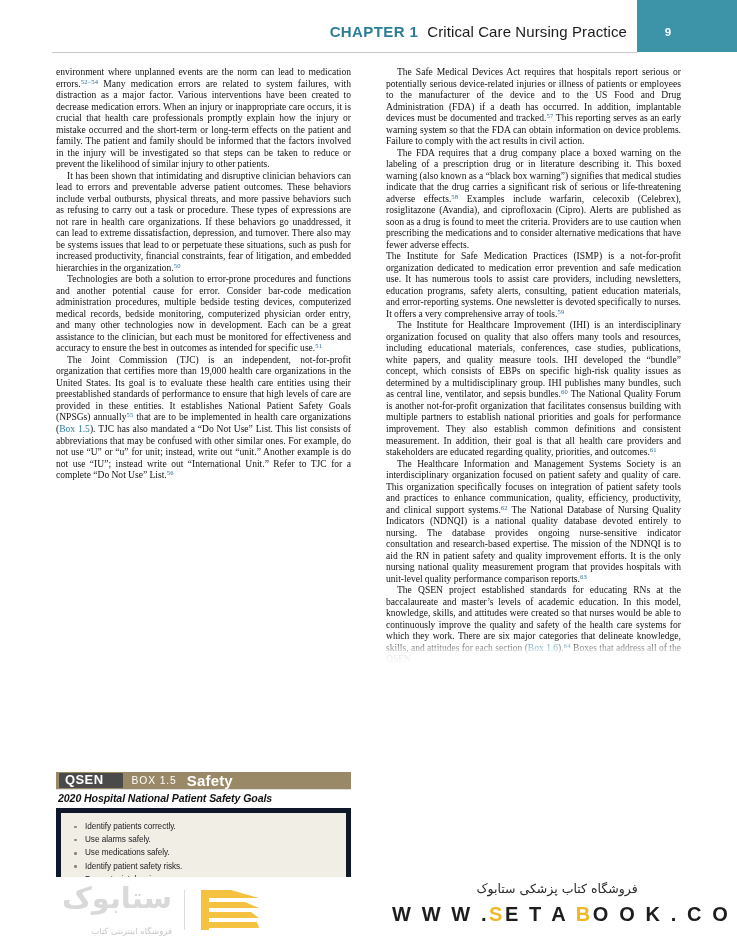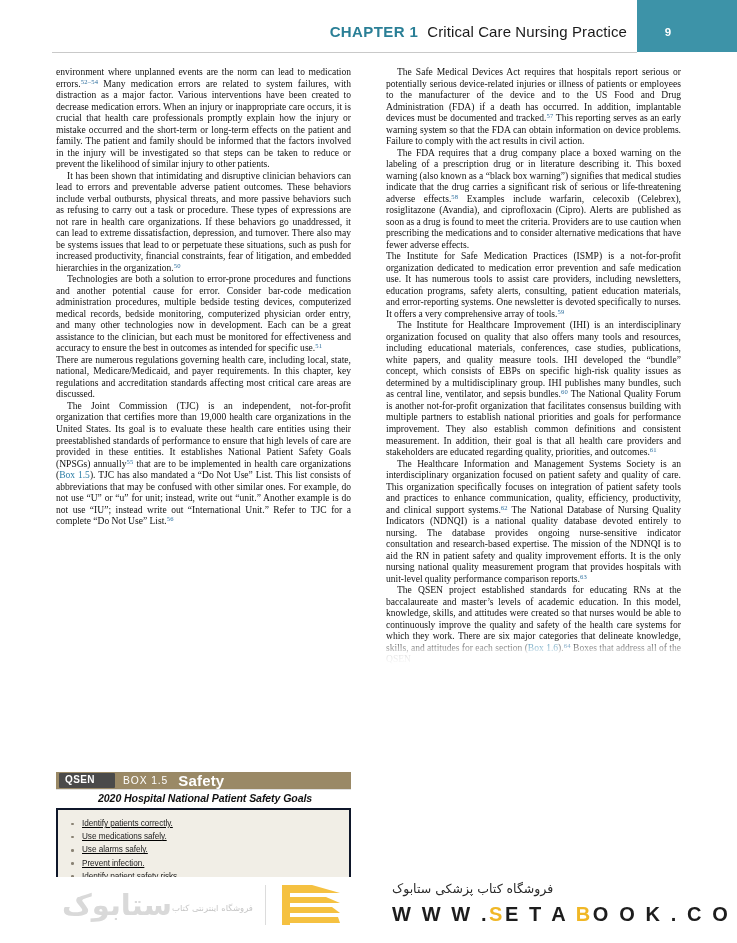--- a/index.html
+++ b/index.html
@@ -131,21 +131,21 @@
     display: flex;
     align-items: center;
     padding-left: 3px;
     box-shadow: 0 1px 0 rgba(0,0,0,0.12);
   }
   .qsen-badge {
     background: #4a4a4a;
     color: #ffffff;
     font-family: "Liberation Sans", sans-serif;
     font-weight: bold;
-    font-size: 10px;
+    font-size: 13px;
     letter-spacing: 0.4px;
     padding: 1px 20px 2px 6px;
     line-height: 12px;
     border-radius: 1px;
   }
   .qsen-boxno {
     color: #ffffff;
     font-family: "Liberation Sans", sans-serif;
     font-size: 10.3px;
     letter-spacing: 0.9px;
@@ -160,28 +160,26 @@
     margin-left: 10px;
   }
   .qsen-title {
     font-family: "Liberation Sans", sans-serif;
     font-weight: bold;
     font-style: italic;
     font-size: 10.6px;
     color: #111111;
     padding: 3px 0 4px 2px;
     letter-spacing: -0.1px;
-    margin-left: 40px;
   }
   .qsen-body {
-    border: 2px solid #0f172a;
+    border: 5px solid #0f172a;
     background: #f1eee6;
     padding: 7px 8px 8px 8px;
     min-height: 100px;
-    text-decoration: underline;
   }
   ul.qsen-list {
     margin: 0;
     padding: 0;
     list-style: none;
   }
   ul.qsen-list li {
     font-family: "Liberation Sans", sans-serif;
     font-size: 8.2px;
     color: #1c1c1c;
@@ -231,21 +229,22 @@
   }
   .wm-left {
     position: absolute;
     left: 62px;
     top: 6px;
     display: flex;
     align-items: center;
   }
   .wm-logotype {
     display: flex;
-    flex-direction: row;
+    flex-direction: column;
+    align-items: flex-end;
   }
   .wm-script {
     font-family: "DejaVu Sans", sans-serif;
     font-size: 29px;
     font-weight: bold;
     color: #d9d9d9;
     line-height: 30px;
     letter-spacing: -1px;
     direction: rtl;
   }
@@ -268,21 +267,21 @@
     height: 44px;
     position: relative;
   }
   .wm-chevrons svg { display: block; }
 
   .wm-right {
     position: absolute;
     left: 392px;
     top: 2px;
     width: 330px;
-    text-align: left;
+    text-align: center;
   }
   .wm-fa {
     font-family: "DejaVu Sans", sans-serif;
     font-size: 12.5px;
     color: #2b2b2b;
     direction: rtl;
     line-height: 20px;
   }
   .wm-url {
     font-family: "Liberation Sans", sans-serif;
@@ -310,37 +309,35 @@
 
 <div class="columns">
 
   <div class="col col-left">
     <div id="lc-paras">
         <p class="body noindent">environment where unplanned events are the norm can lead to medication errors.<sup class="ref">52–54</sup> Many medication errors are related to system failures, with distraction as a major factor. Various interventions have been created to decrease medication errors. When an injury or inappropriate care occurs, it is crucial that health care professionals promptly explain how the injury or mistake occurred and the short-term or long-term effects on the patient and family. The patient and family should be informed that the factors involved in the injury will be investigated so that steps can be taken to reduce or prevent the likelihood of similar injury to other patients.</p>
         <p class="body">It has been shown that intimidating and disruptive clinician behaviors can lead to errors and preventable adverse patient outcomes. These behaviors include verbal outbursts, physical threats, and more passive behaviors such as refusing to carry out a task or procedure. These types of expressions are not rare in health care organizations. If these behaviors go unaddressed, it can lead to extreme dissatisfaction, depression, and turnover. There also may be systems issues that lead to or perpetuate these situations, such as push for increased productivity, financial constraints, fear of litigation, and embedded hierarchies in the organization.<sup class="ref">50</sup></p>
         <p class="body">Technologies are both a solution to error-prone procedures and functions and another potential cause for error. Consider bar-code medication administration procedures, multiple bedside testing devices, computerized medical records, bedside monitoring, computerized physician order entry, and many other technologies now in development. Each can be a great assistance to the clinician, but each must be monitored for effectiveness and accuracy to ensure the best in outcomes as intended for specific use.<sup class="ref">51</sup></p>
       </div>
     <div id="lc-paras2">
-        <p class="body noindent">There are numerous regulations governing health care, including local, state, national, Medicare/Medicaid, and payer requirements. In this chapter, key regulations and accreditation standards affecting most critical care areas are discussed.</p>
         <p class="body">The Joint Commission (TJC) is an independent, not-for-profit organization that certifies more than 19,000 health care organizations in the United States. Its goal is to evaluate these health care entities using their preestablished standards of performance to ensure that high levels of care are provided in these entities. It establishes National Patient Safety Goals (NPSGs) annually<sup class="ref">55</sup> that are to be implemented in health care organizations (<span class="xref">Box 1.5</span>). TJC has also mandated a “Do Not Use” List. This list consists of abbreviations that may be confused with other similar ones. For example, do not use “U” or “u” for unit; instead, write out “unit.” Another example is do not use “IU”; instead write out “International Unit.” Refer to TJC for a complete “Do Not Use” List.<sup class="ref">56</sup></p>
       </div>
 
     <div class="qsen-box">
       <div class="qsen-bar">
         <span class="qsen-badge">QSEN</span>
         <span class="qsen-boxno">BOX 1.5</span>
         <span class="qsen-topic">Safety</span>
       </div>
       <div class="qsen-title">2020 Hospital National Patient Safety Goals</div>
       <div class="qsen-body">
         <ul class="qsen-list" id="qsen-list">
             <li>Identify patients correctly.</li>
+            <li>Use alarms safely.</li>
             <li>Use medications safely.</li>
-            <li>Use alarms safely.</li>
-            <li>Prevent infection.</li>
             <li>Identify patient safety risks.</li>
             <li>Prevent mistakes in surgery</li>
           </ul>
       </div>
       <div class="qsen-source">From The Joint Commission: National Patient Safety Goals, 2020.</div>
     </div>
   </div>
 
   <div class="col col-right">
     <div id="rc-paras">

